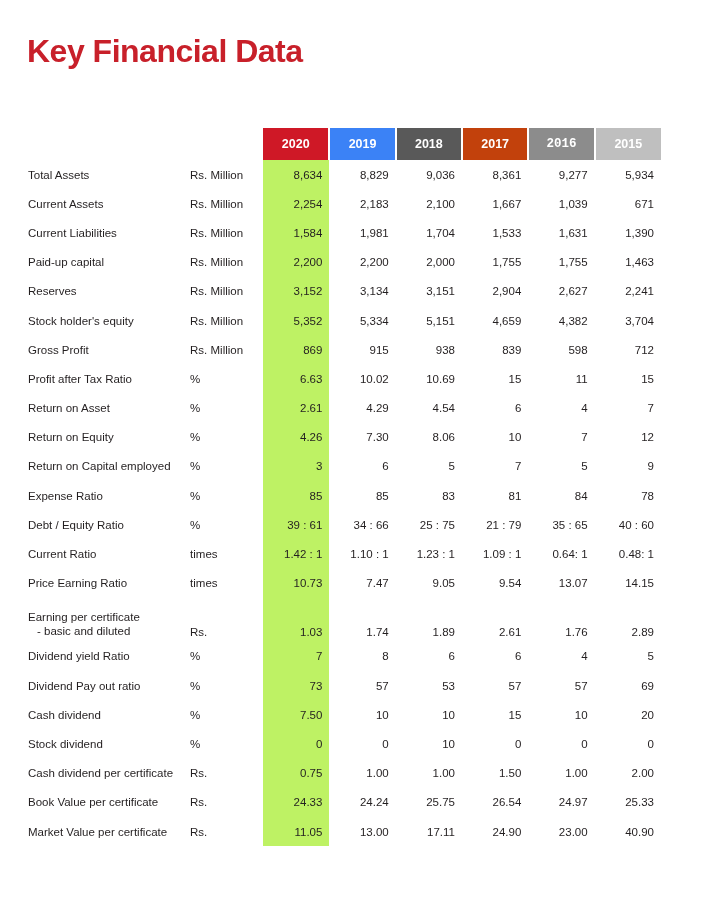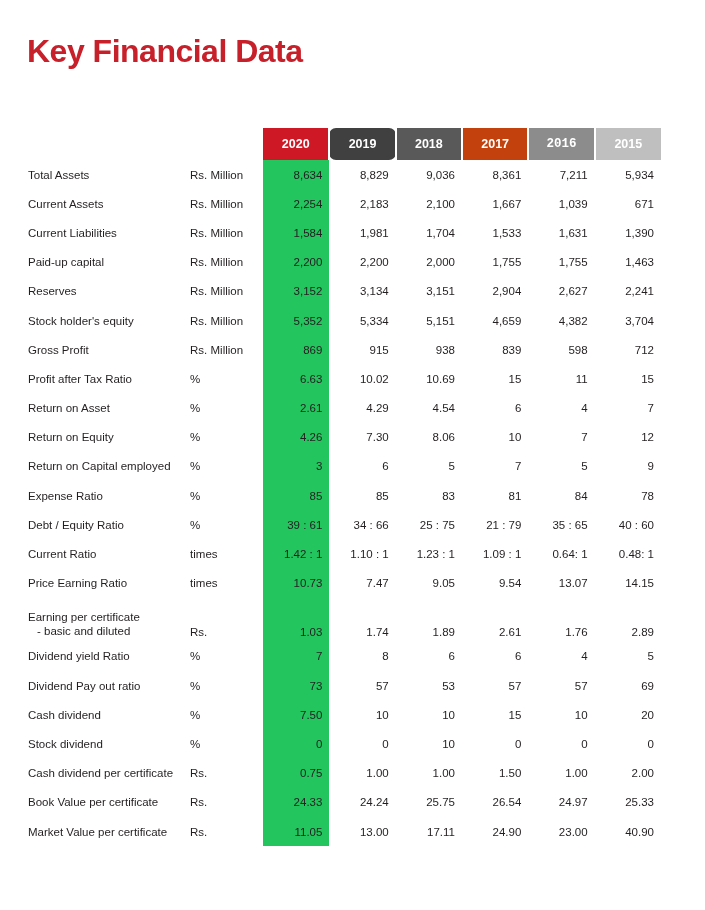--- a/index.html
+++ b/index.html
@@ -54,21 +54,21 @@
     color: #ffffff;
     text-align: center;
     vertical-align: middle;
     border-right: 2px solid #ffffff;
   }
   thead th.blank {
     background: transparent;
     border-right: none;
   }
   thead th.y0 { background: #cf1826; }
-  thead th.y1 { background: #404040; border-radius: 7px; }
+  thead th.y1 { background: #3b82f6; }
   thead th.y2 { background: #595959; }
   thead th.y3 { background: #c2410c; }
   thead th.y4 { background: #8c8c8c; font-family: Liberation Mono, monospace; }
   thead th.y5 { background: #bfbfbf; border-right: none; }
 
   
   tbody td {
     font-size: 11.5px;
     color: #231f20;
     padding: 0;
@@ -86,21 +86,21 @@
     padding-left: 9px;
   }
   tbody td.unit {
     text-align: left;
   }
   tbody td.val {
     text-align: right;
     padding-right: 7px;
   }
   tbody td.val.hl {
-    background: #22c55e;
+    background: #bef264;
   }
   tbody tr.two-line td {
     height: 40px;
     vertical-align: bottom;
     padding-bottom: 4px;
   }
   tbody tr.two-line td.label {
     vertical-align: bottom;
   }
 </style>
@@ -134,21 +134,21 @@
       </tr>
     </thead>
     <tbody id="table-body">
         <tr>
           <td class="label">Total Assets</td>
           <td class="unit">Rs. Million</td>
           <td class="val hl">8,634</td>
           <td class="val">8,829</td>
           <td class="val">9,036</td>
           <td class="val">8,361</td>
-          <td class="val">7,211</td>
+          <td class="val">9,277</td>
           <td class="val">5,934</td>
         </tr>
         <tr>
           <td class="label">Current Assets</td>
           <td class="unit">Rs. Million</td>
           <td class="val hl">2,254</td>
           <td class="val">2,183</td>
           <td class="val">2,100</td>
           <td class="val">1,667</td>
           <td class="val">1,039</td>

